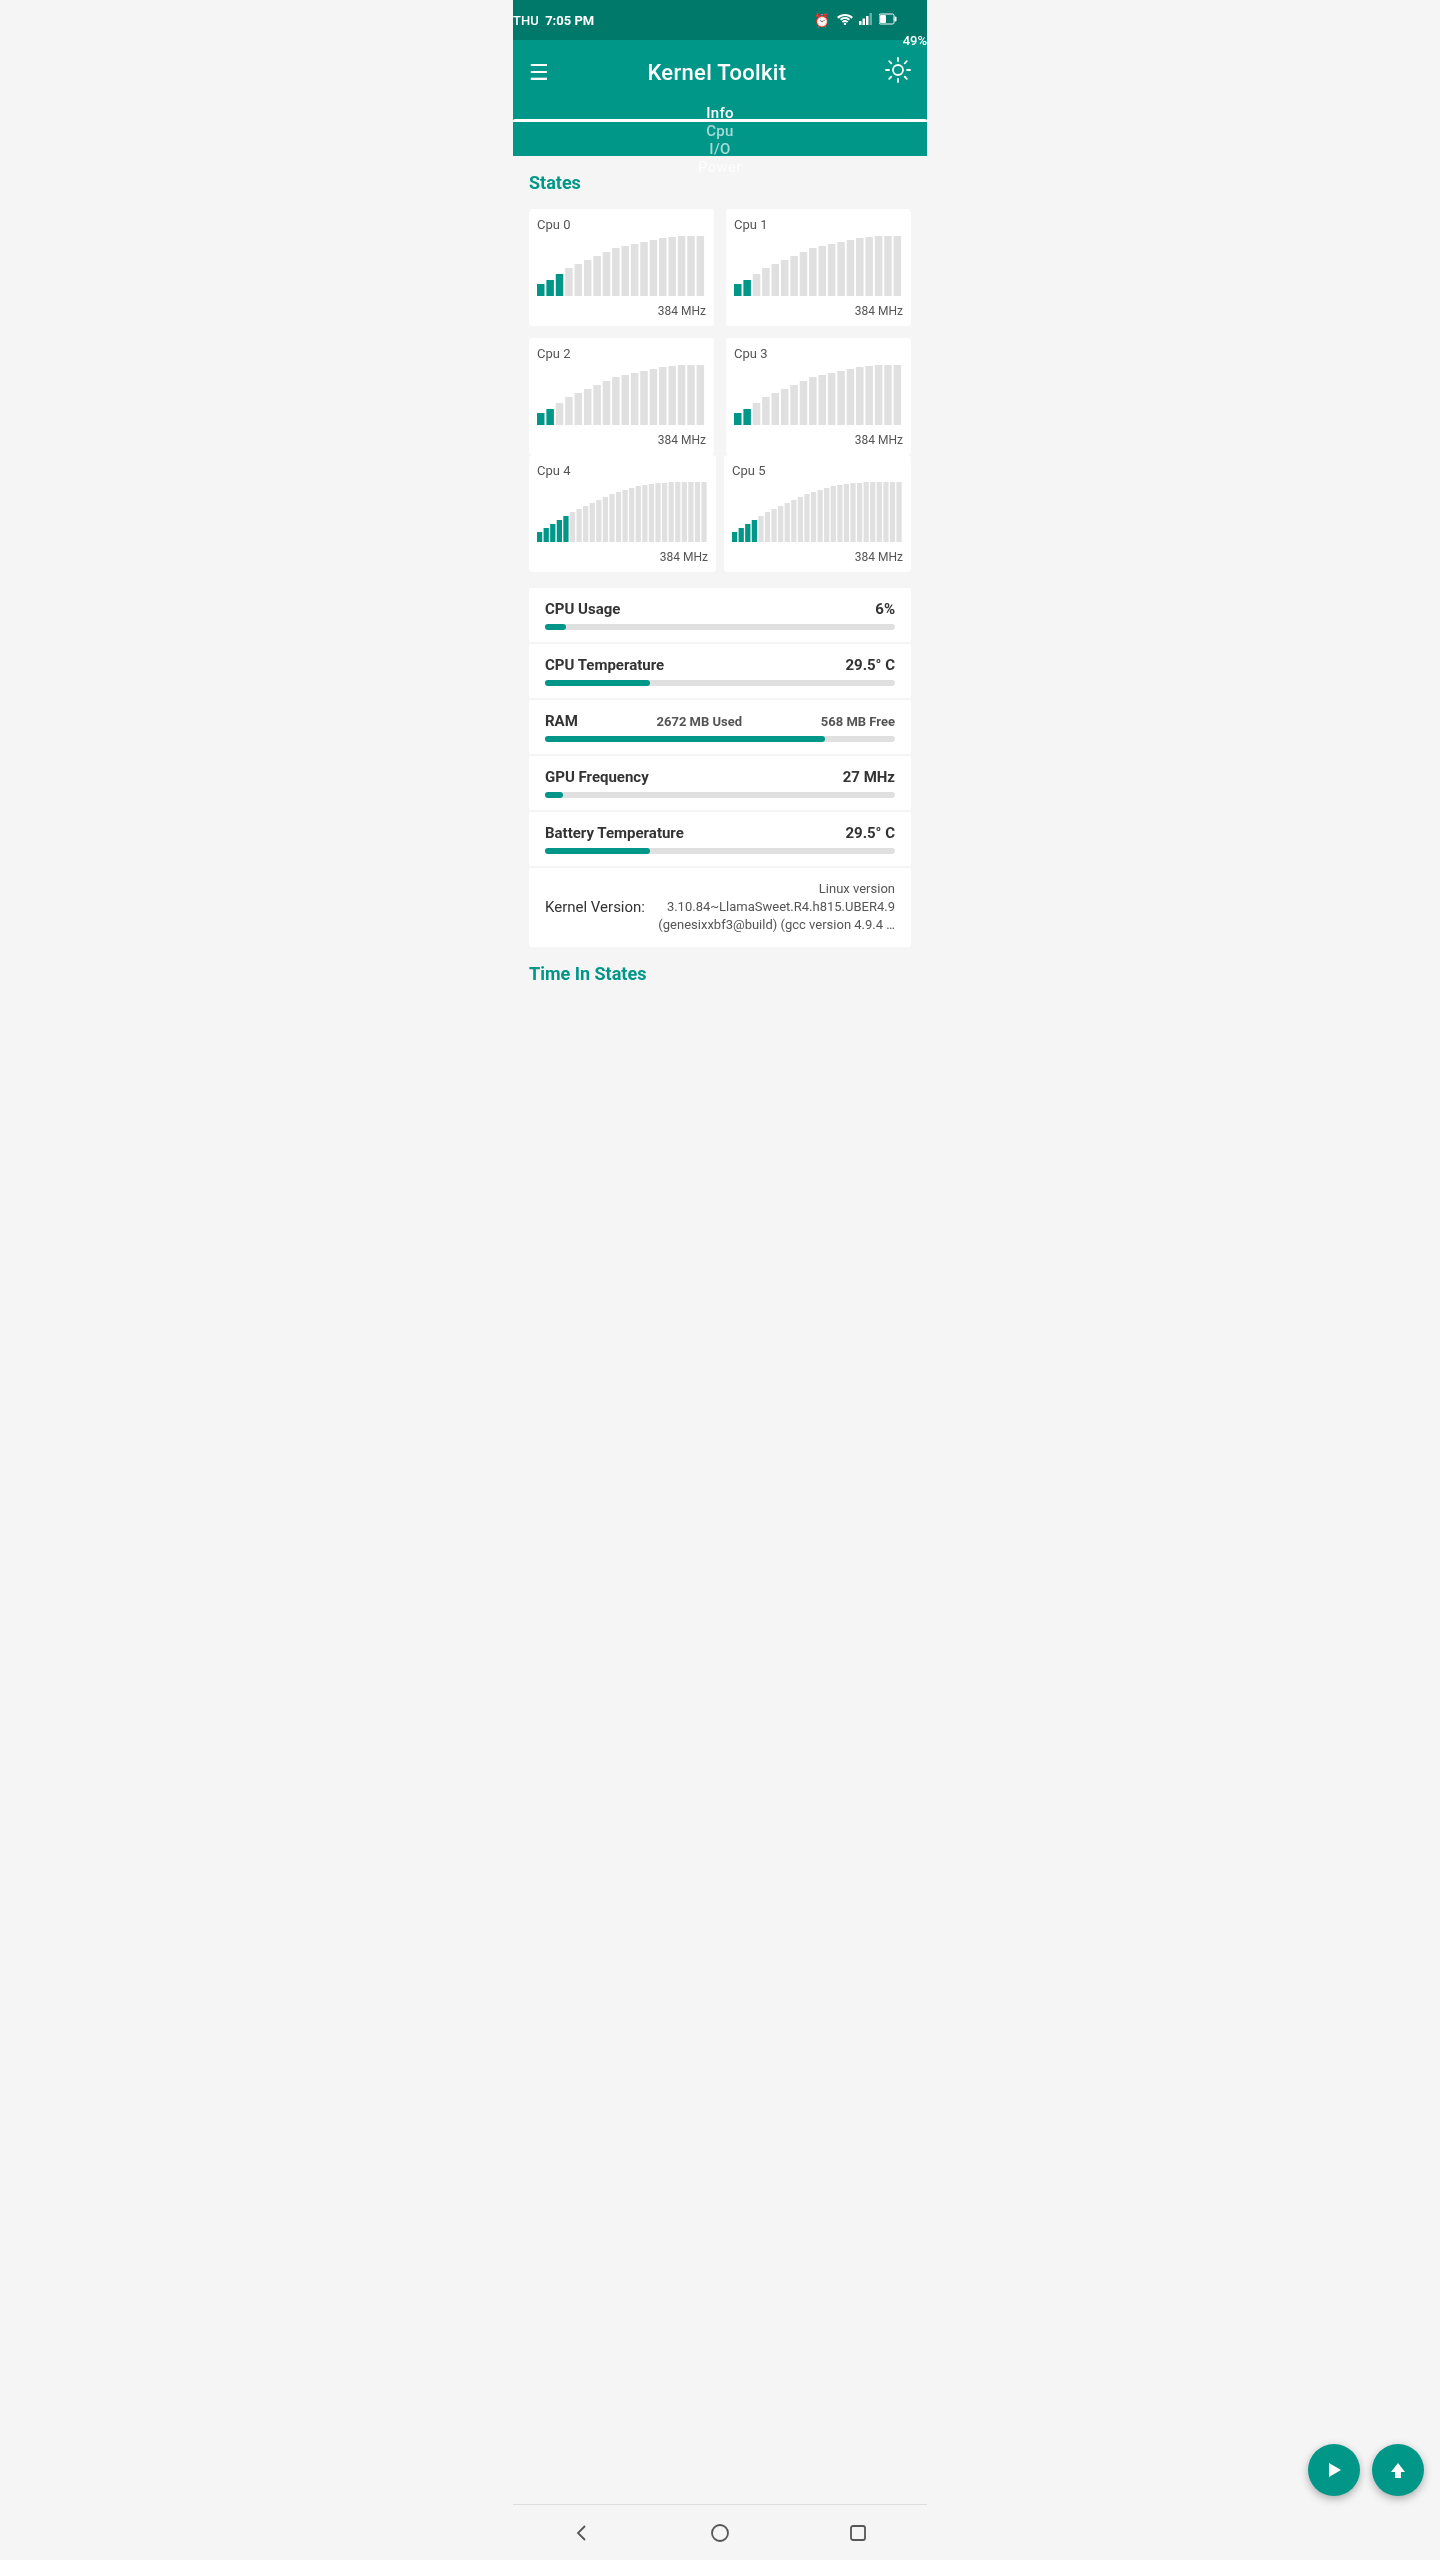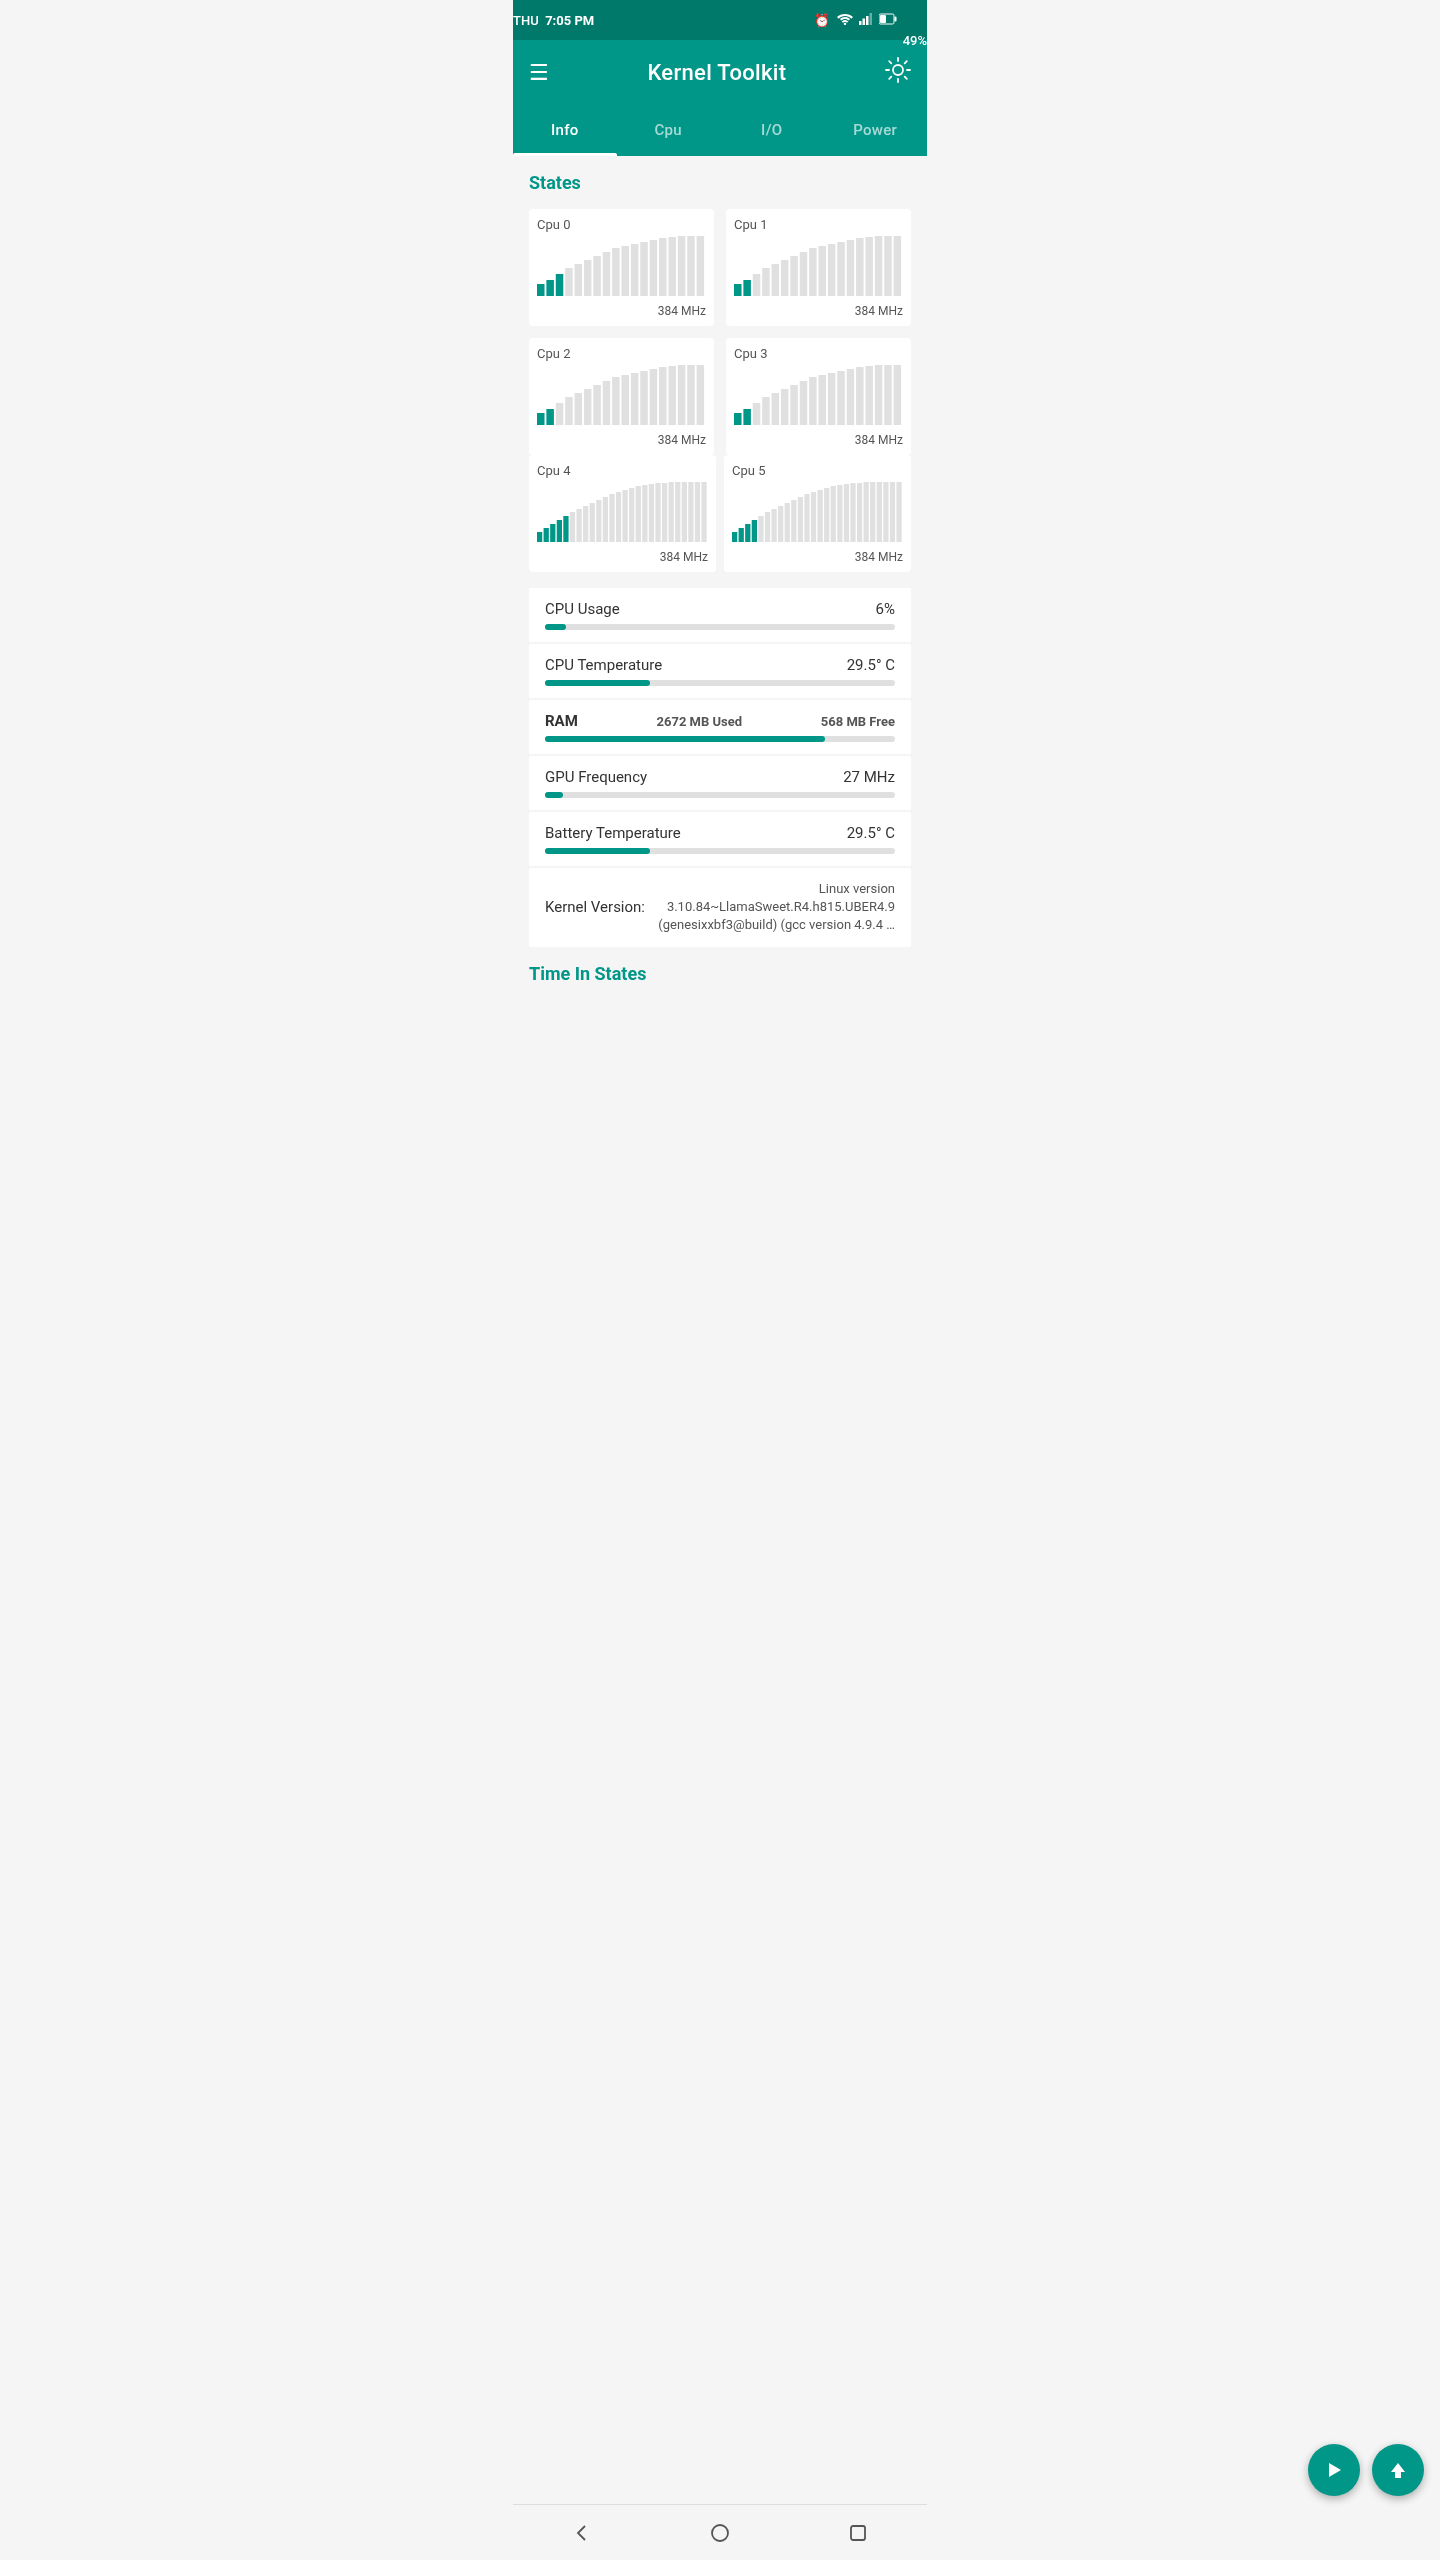--- a/index.html
+++ b/index.html
@@ -46,20 +46,21 @@
       letter-spacing: 0.3px;
     }
     .hamburger-icon { font-size: 22px; cursor: pointer; }
     .sun-icon { font-size: 22px; cursor: pointer; }
 
     
     .tab-bar {
       background: #009688;
       display: flex;
       height: 52px;
+      flex-direction: column;
     }
     .tab {
       flex: 1;
       display: flex;
       align-items: center;
       justify-content: center;
       font-size: 15px;
       font-weight: 500;
       color: rgba(255,255,255,0.65);
       cursor: pointer;
@@ -135,20 +136,21 @@
       background: white;
       padding: 12px 16px;
       margin-bottom: 2px;
       border-radius: 2px;
     }
     .stat-header {
       display: flex;
       justify-content: space-between;
       align-items: center;
       margin-bottom: 6px;
+      font-weight: bold;
     }
     .stat-label {
       font-size: 15px;
       color: #333;
     }
     .stat-value {
       font-size: 15px;
       color: #333;
     }
     .stat-bar-bg {

